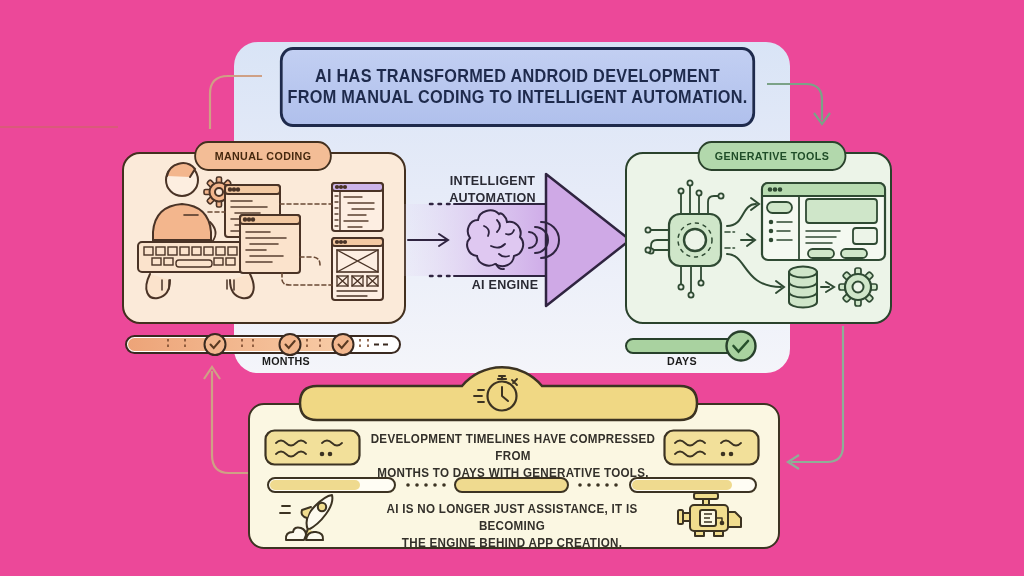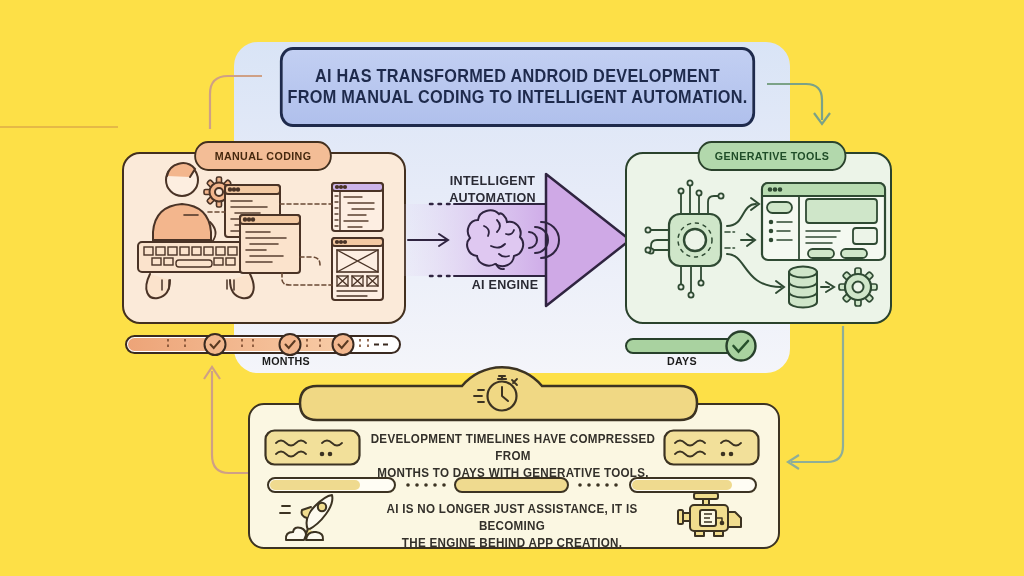--- a/index.html
+++ b/index.html
@@ -1,16 +1,16 @@
 <!DOCTYPE html>
 <html><head>
 <meta charset="utf-8">
 <style>
   html,body{margin:0;padding:0;background:#000;}
-  #stage{position:relative;width:1024px;height:576px;background:#fde047;overflow:hidden;
+  #stage{position:relative;width:1024px;height:576px;background:#ec4899;overflow:hidden;
          font-family:"Liberation Sans",sans-serif;}
   .abs{position:absolute;}
   .cond{transform:scaleX(.93);transform-origin:center center;}
   .ctext{text-align:center;font-weight:bold;letter-spacing:.3px;}
 
   #panel{left:234px;top:42px;width:556px;height:331px;border-radius:24px;
          background:linear-gradient(180deg,#d9e4f6 0%,#e6ebf8 45%,#f4f5fa 100%);}
 
   #headerBox{left:262px;top:47px;width:505px;height:74px;border-radius:14px;
              background:linear-gradient(180deg,#c2cff2,#b0c0ec);

